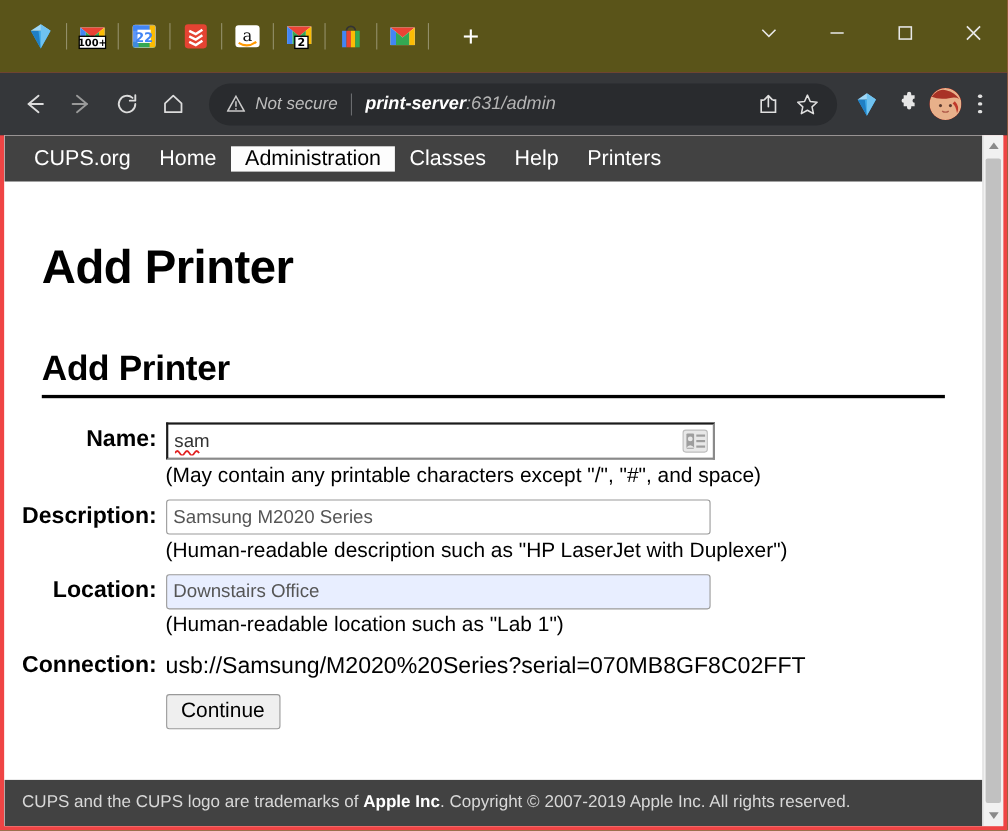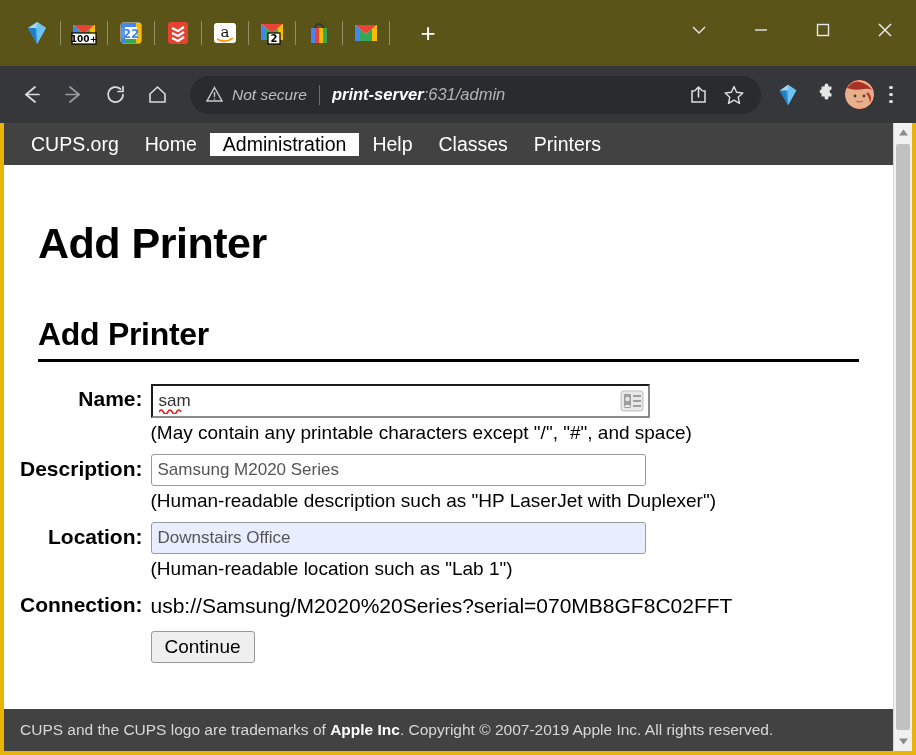--- a/index.html
+++ b/index.html
@@ -6,21 +6,21 @@
   html, body {
     margin: 0; padding: 0;
     width: 916px; height: 755px;
     overflow: hidden;
     font-family: "Liberation Sans", sans-serif;
     background: #5a5419;
   }
   .window {
     width: 916px; height: 755px;
     position: relative;
-    background: #eab308;
+    background: #ef4444;
     overflow: hidden;
   }
 
   
   .tabstrip {
     height: 66px;
     background: #5a5419;
     display: flex;
     align-items: center;
     position: relative;
@@ -522,22 +522,22 @@
     </div>
   </div>
 
   <div class="viewport">
     <div class="page">
 
       <div class="cups-nav">
         <a>CUPS.org</a>
         <a>Home</a>
         <a class="active">Administration</a>
+        <a>Classes</a>
         <a>Help</a>
-        <a>Classes</a>
         <a>Printers</a>
       </div>
 
       <div class="content">
         <h1 class="page-title">Add Printer</h1>
         <h2 class="section-title">Add Printer</h2>
         <div class="rule"></div>
 
         <table class="form">
           <tbody>

